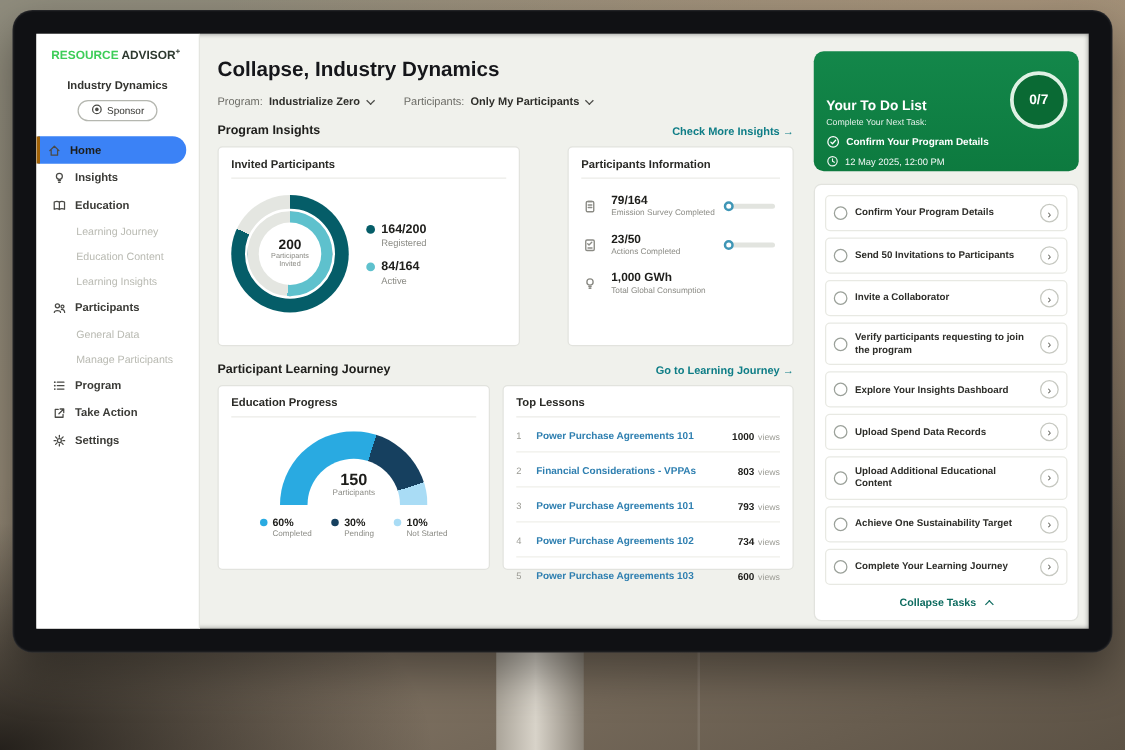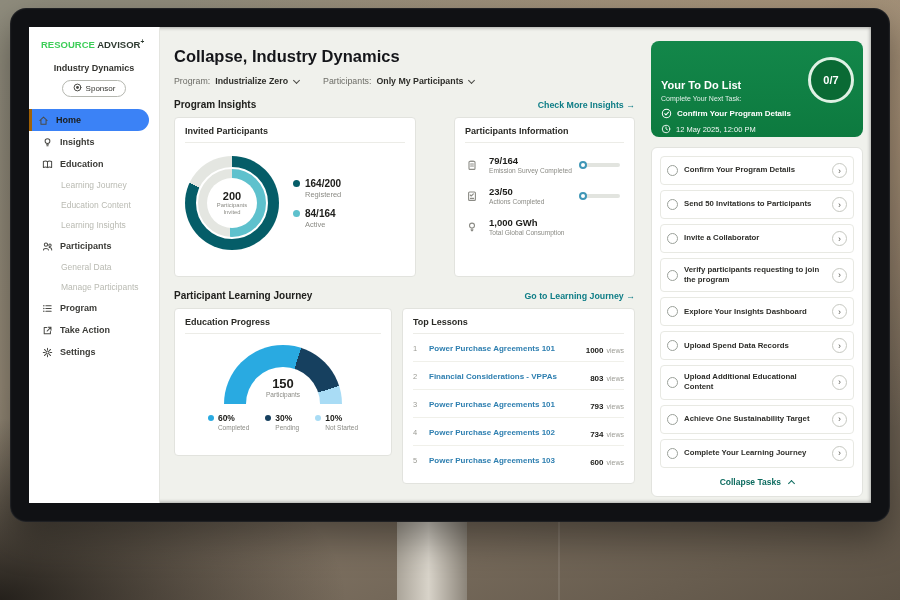--- a/index.html
+++ b/index.html
@@ -87,21 +87,21 @@
   .gauge-hole{position:absolute;left:22px;top:22px;width:74px;height:74px;border-radius:50%;background:#fff;
     text-align:center;box-sizing:border-box;padding-top:9px;}
   .gauge-num{font-size:13px;font-weight:700;color:#1d1d1a;}
   .gauge-sub{font-size:6.5px;color:#8b8b85;}
   .gauge-legend{display:flex;gap:16px;margin-top:9px;justify-content:center;}
   .gl-item{display:flex;gap:4px;align-items:flex-start;}
   .gl-pct{font-size:8.5px;font-weight:700;color:#20201d;}
   .gl-label{font-size:6.5px;color:#8b8b85;margin-top:1px;}
 
   
-  .card-lessons{flex:1;height:176px;}
+  .card-lessons{flex:1;height:148px;}
   .lesson-row{display:flex;align-items:center;gap:8px;padding:5px 0 4px;border-bottom:1px solid #f0f0ea;}
   .lesson-row:last-child{border-bottom:none;}
   .lesson-rank{color:#9b9b94;width:8px;font-size:7.5px;flex:none;}
   .lesson-title{color:#2e7fb0;flex:1;font-size:8px;font-weight:600;cursor:pointer;white-space:nowrap;
     overflow:hidden;text-overflow:ellipsis;}
   .lesson-views-value{font-weight:700;color:#20201d;font-size:8px;}
   .lesson-views-unit{color:#9b9b94;font-size:7px;margin-left:3px;}
 
   
   .rightpanel{width:224px;flex:none;padding:14px 8px 0 4px;box-sizing:border-box;}

